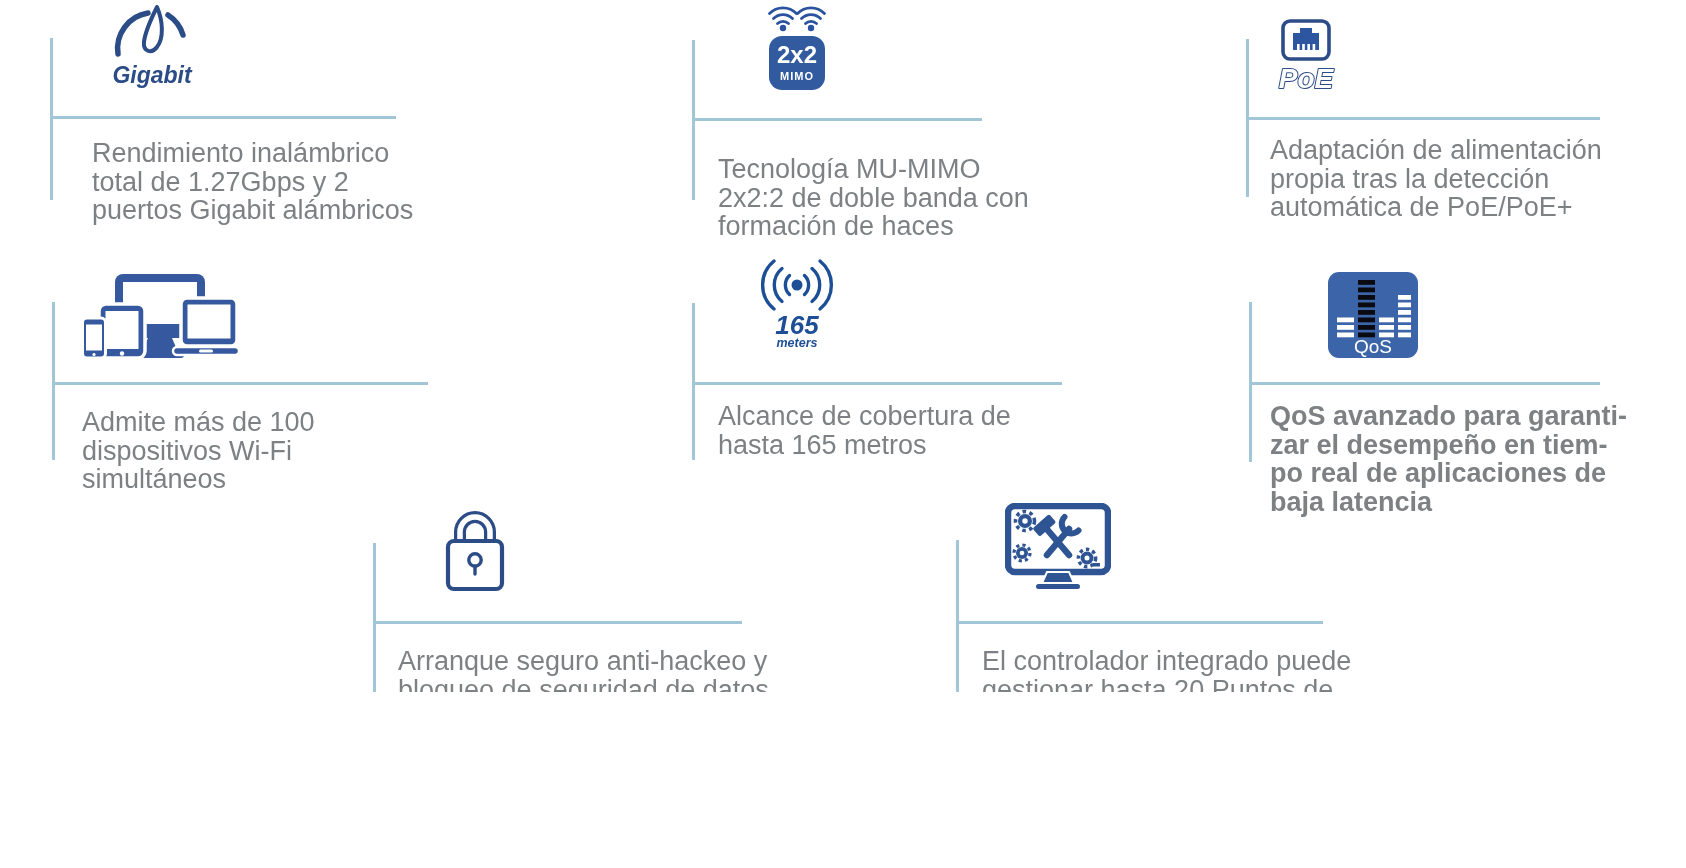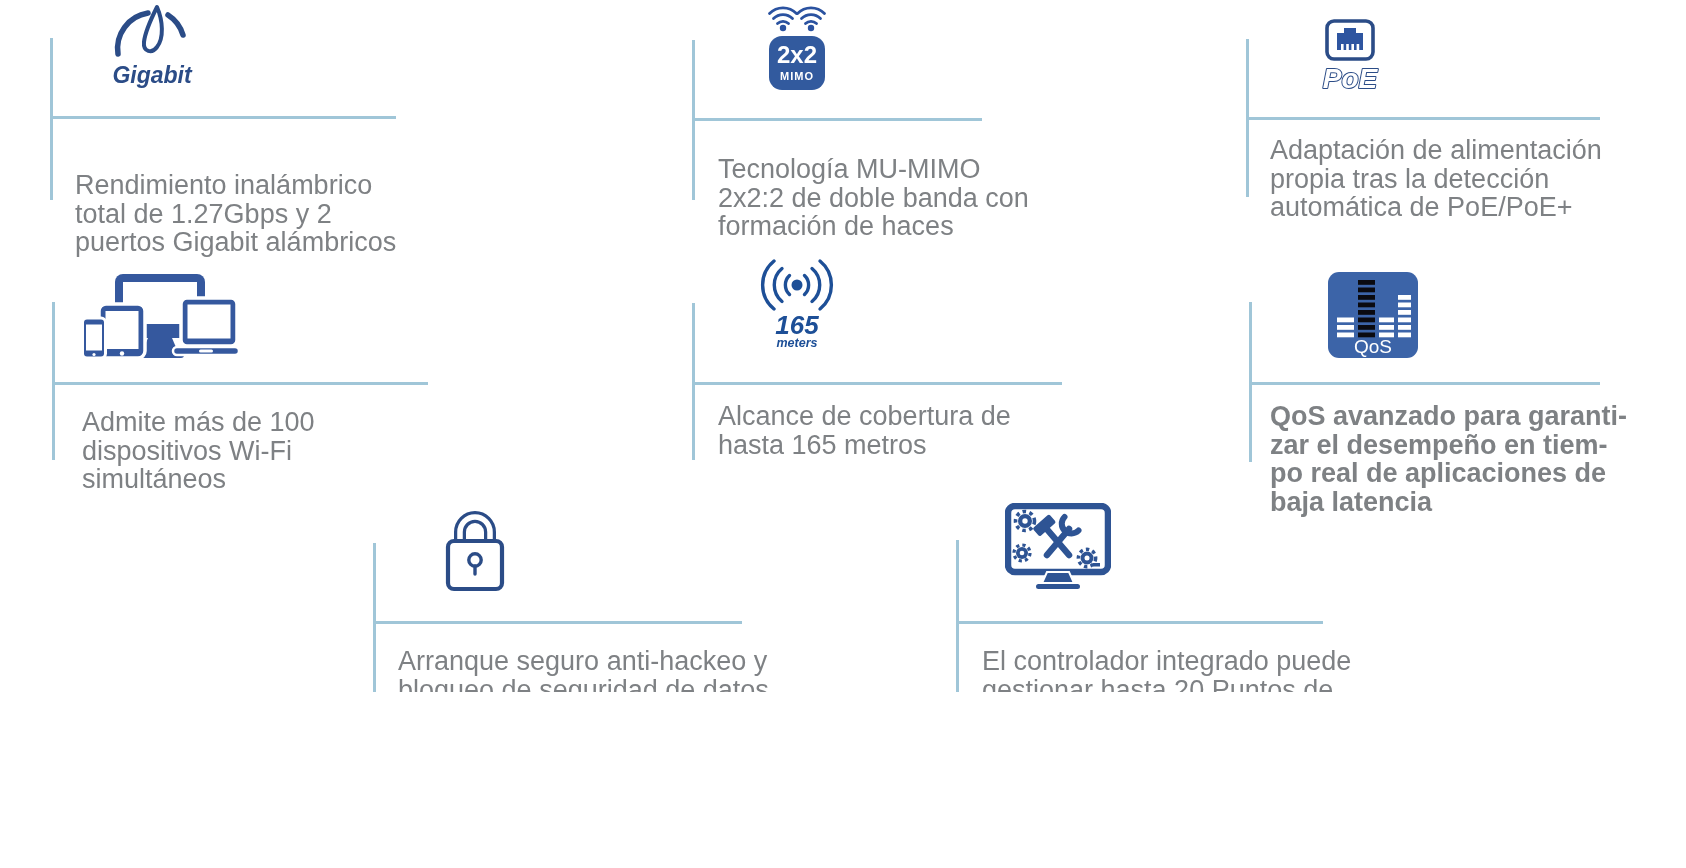--- a/index.html
+++ b/index.html
@@ -30,21 +30,21 @@
     <div class="vline" style="left:50px; top:38px; height:162px;"></div>
     <div class="hline" style="left:50px; top:116px; width:346px;"></div>
     <div class="icon" style="left:110px; top:2px;">
       <svg width="84" height="58" viewBox="0 0 84 58">
         <path d="M8 52 A36 36 0 0 1 38 11" fill="none" stroke="#2b4c87" stroke-width="5.5" stroke-linecap="round"></path>
         <path d="M58 13 A36 36 0 0 1 73 33" fill="none" stroke="#2b4c87" stroke-width="5.5" stroke-linecap="round"></path>
         <path d="M47 5 C53 19 54 36 47 45 C42 52 33 50 34 40 C35 30 41 17 47 5 Z" fill="#ffffff" stroke="#2b4c87" stroke-width="4" stroke-linejoin="round"></path>
       </svg>
     </div>
     <div class="iconlabel" style="left:96px; top:62px; width:112px; font-size:23px;">Gigabit</div>
-    <div class="ftext" style="left:75px; top:139px;margin-top:32px;">Rendimiento inalámbrico
+    <div class="ftext" style="left:92px; top:139px;">Rendimiento inalámbrico
 total de 1.27Gbps y 2
 puertos Gigabit alámbricos</div>
   </div>
 
   <div>
     <div class="vline" style="left:692px; top:40px; height:160px;"></div>
     <div class="hline" style="left:692px; top:118px; width:290px;"></div>
     <div class="icon" style="left:766px; top:5px;">
       <svg width="62" height="88" viewBox="0 0 62 88">
         <g fill="none" stroke="#2a52a0" stroke-width="2.8" stroke-linecap="round">
@@ -63,21 +63,21 @@
       </svg>
     </div>
     <div class="ftext" style="left:718px; top:155px;">Tecnología MU-MIMO
 2x2:2 de doble banda con
 formación de haces</div>
   </div>
 
   <div>
     <div class="vline" style="left:1246px; top:39px; height:158px;"></div>
     <div class="hline" style="left:1246px; top:117px; width:354px;"></div>
-    <div class="icon" style="left:1318px; top:18px;">
+    <div class="icon" style="left:1274px; top:18px;">
       <svg width="64" height="76" viewBox="0 0 64 76">
         <rect x="9" y="3" width="46" height="38" rx="7" fill="none" stroke="#2b4c87" stroke-width="3.6"></rect>
         <path d="M19 15 h7 v-5 h12 v5 h7 v17 h-26 z" fill="#2e55a0"></path>
         <rect x="23" y="26" width="2.6" height="6" fill="#ffffff"></rect>
         <rect x="28.2" y="26" width="2.6" height="6" fill="#ffffff"></rect>
         <rect x="33.4" y="26" width="2.6" height="6" fill="#ffffff"></rect>
         <rect x="38.6" y="26" width="2.6" height="6" fill="#ffffff"></rect>
         <text x="32" y="70" text-anchor="middle" font-size="28" font-weight="bold" font-style="italic" fill="#ffffff" stroke="#2b4c87" stroke-width="2" paint-order="stroke" stroke-linejoin="round">PoE</text>
       </svg>
     </div>

